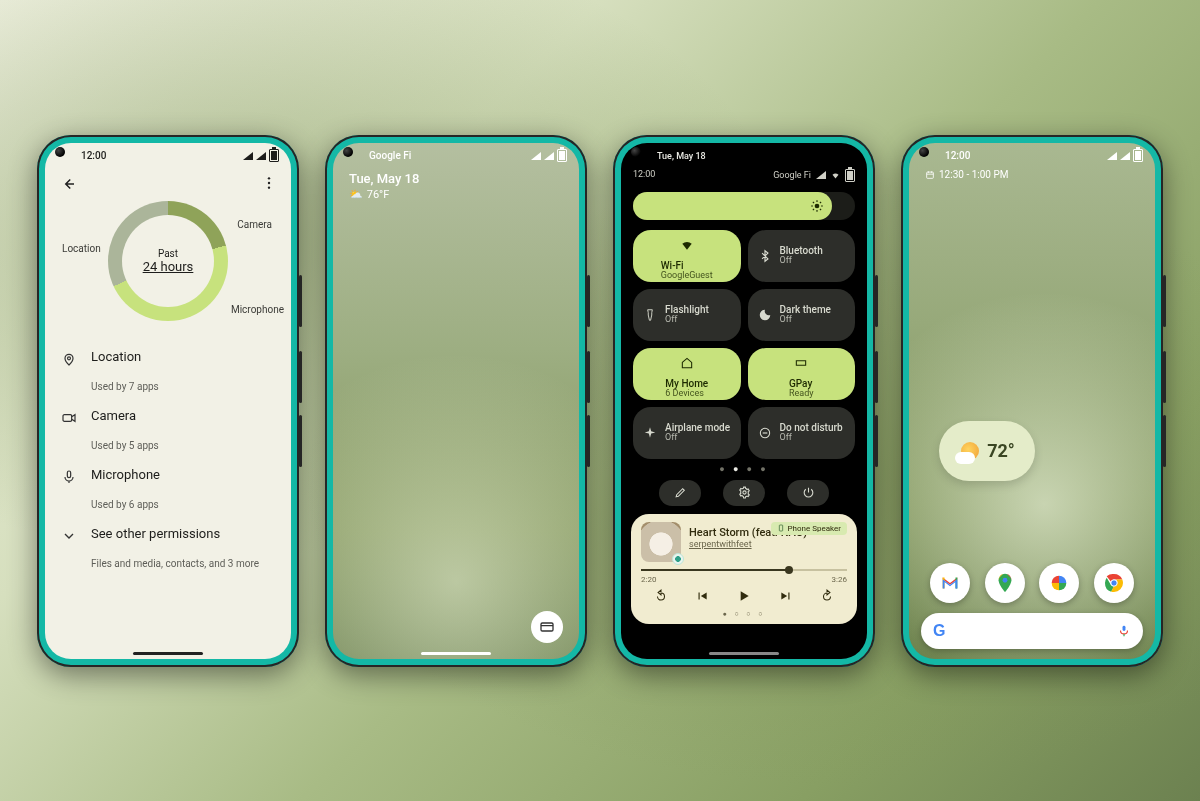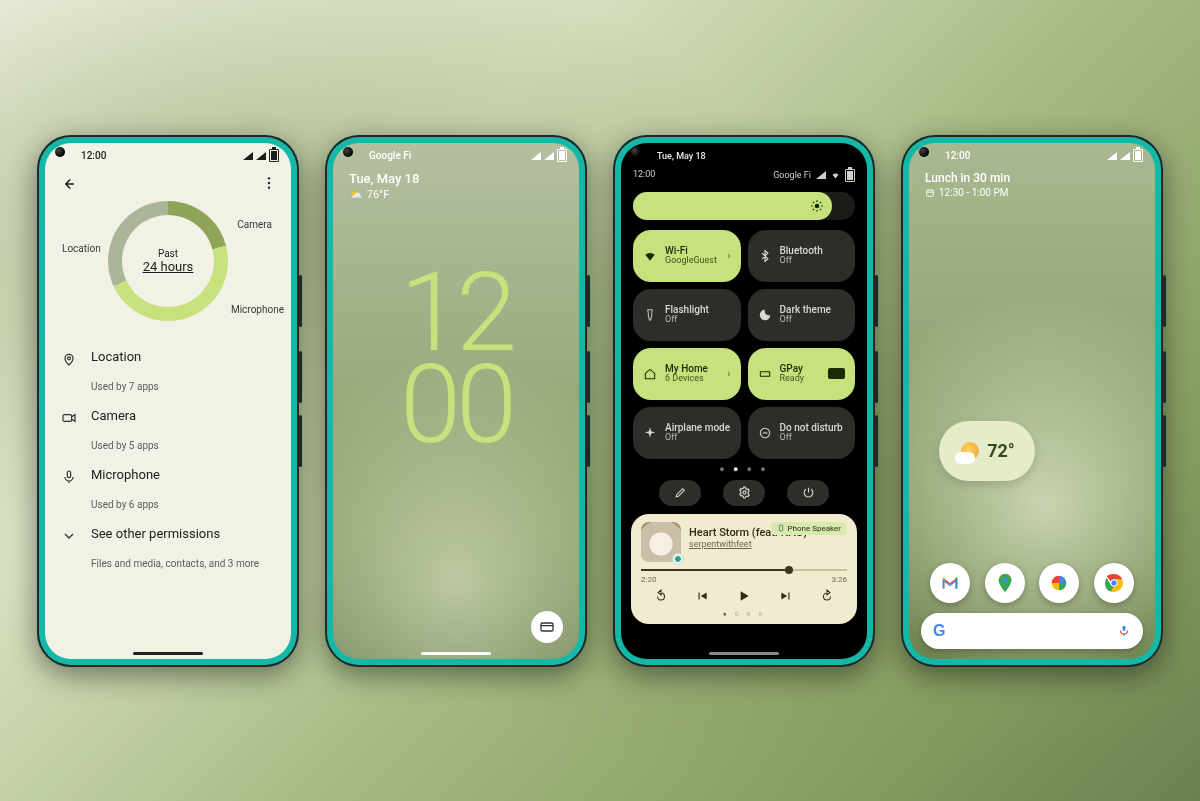--- a/index.html
+++ b/index.html
@@ -91,21 +91,21 @@
   
   .p3 .screen{background:#000;color:#eaeae4;}
   .p3 .status{padding-left:36px;font-size:9px;}
   .p3 .status2{padding:2px 12px;display:flex;justify-content:space-between;font-size:9px;color:#cfcfc6;}
   .bright{margin:8px 12px 10px;height:28px;border-radius:18px;background:#1c1d19;position:relative;}
   .bright .fill{position:absolute;inset:0;width:86%;background:var(--lime);border-radius:18px;display:flex;align-items:center;justify-content:flex-end;padding-right:8px;}
   .bright .ic{width:14px;height:14px;}
   .tiles{display:grid;grid-template-columns:1fr 1fr;gap:7px;padding:0 12px;}
   .tile{border-radius:18px;padding:8px 10px;height:36px;display:flex;align-items:center;gap:8px;
         background:var(--tile-dark);color:var(--tile-dark-txt);position:relative;}
-  .tile.on{background:var(--lime);color:#1d2a00;}
+  .tile.on{background:var(--lime);color:#1d2a00;flex-direction:column;}
   .tile .ic{width:14px;height:14px;flex:0 0 14px;}
   .tile .txt{display:flex;flex-direction:column;line-height:1.1;}
   .tile .t1{font-size:10px;font-weight:500;}
   .tile .t2{font-size:9px;opacity:.8;}
   .tile .arw{margin-left:auto;opacity:.7;font-size:11px;}
   .tile .mini{margin-left:auto;width:17px;height:11px;border-radius:2px;background:#1d2a00;}
   .dots{text-align:center;padding:5px 0 6px;font-size:9px;color:#737368;letter-spacing:3px;}
   .dots .act{color:#eaeae4;}
   .round-btns{display:flex;justify-content:center;gap:22px;margin-bottom:8px;}
   .rbtn{width:42px;height:26px;border-radius:16px;background:var(--tile-dark);
@@ -246,24 +246,20 @@
         <span class="tri"></span>
         <span class="tri"></span>
         <span class="batt"></span>
       </span>
     </div>
     <div class="date">Tue, May 18</div>
     <div class="temp">
       <span>⛅</span>
       <span>76°F</span>
     </div>
-    <div class="bigclock">
-      <div>12</div>
-      <div>00</div>
-    </div>
     <div class="cardbtn">
       <svg width="16" height="16" viewBox="0 0 24 24" fill="none" stroke="#333" stroke-width="2">
           <rect x="3" y="6" width="18" height="12" rx="2"></rect>
           <path d="M3 10h18"></path>
         </svg>
     </div>
     <div class="homebar" style="background:#fff"></div>
   </div>
 </div>
 
@@ -446,21 +442,20 @@
   <div class="cam-dot"></div>
   <div class="screen">
     <div class="status">
       <span>12:00</span>
       <span class="sig-icons">
         <span class="tri"></span>
         <span class="tri"></span>
         <span class="batt"></span>
       </span>
     </div>
-    <div class="lunch">Lunch in 30 min</div>
     <div class="lunch2">
       <svg width="10" height="10" viewBox="0 0 24 24" fill="none" stroke="#fff" stroke-width="2">
           <rect x="4" y="5" width="16" height="15" rx="2"></rect>
           <path d="M8 3v4M16 3v4M4 10h16"></path>
         </svg>
       <span>12:30 - 1:00 PM</span>
     </div>
 
     <div class="weatherchip">
       <div class="sun"></div>

